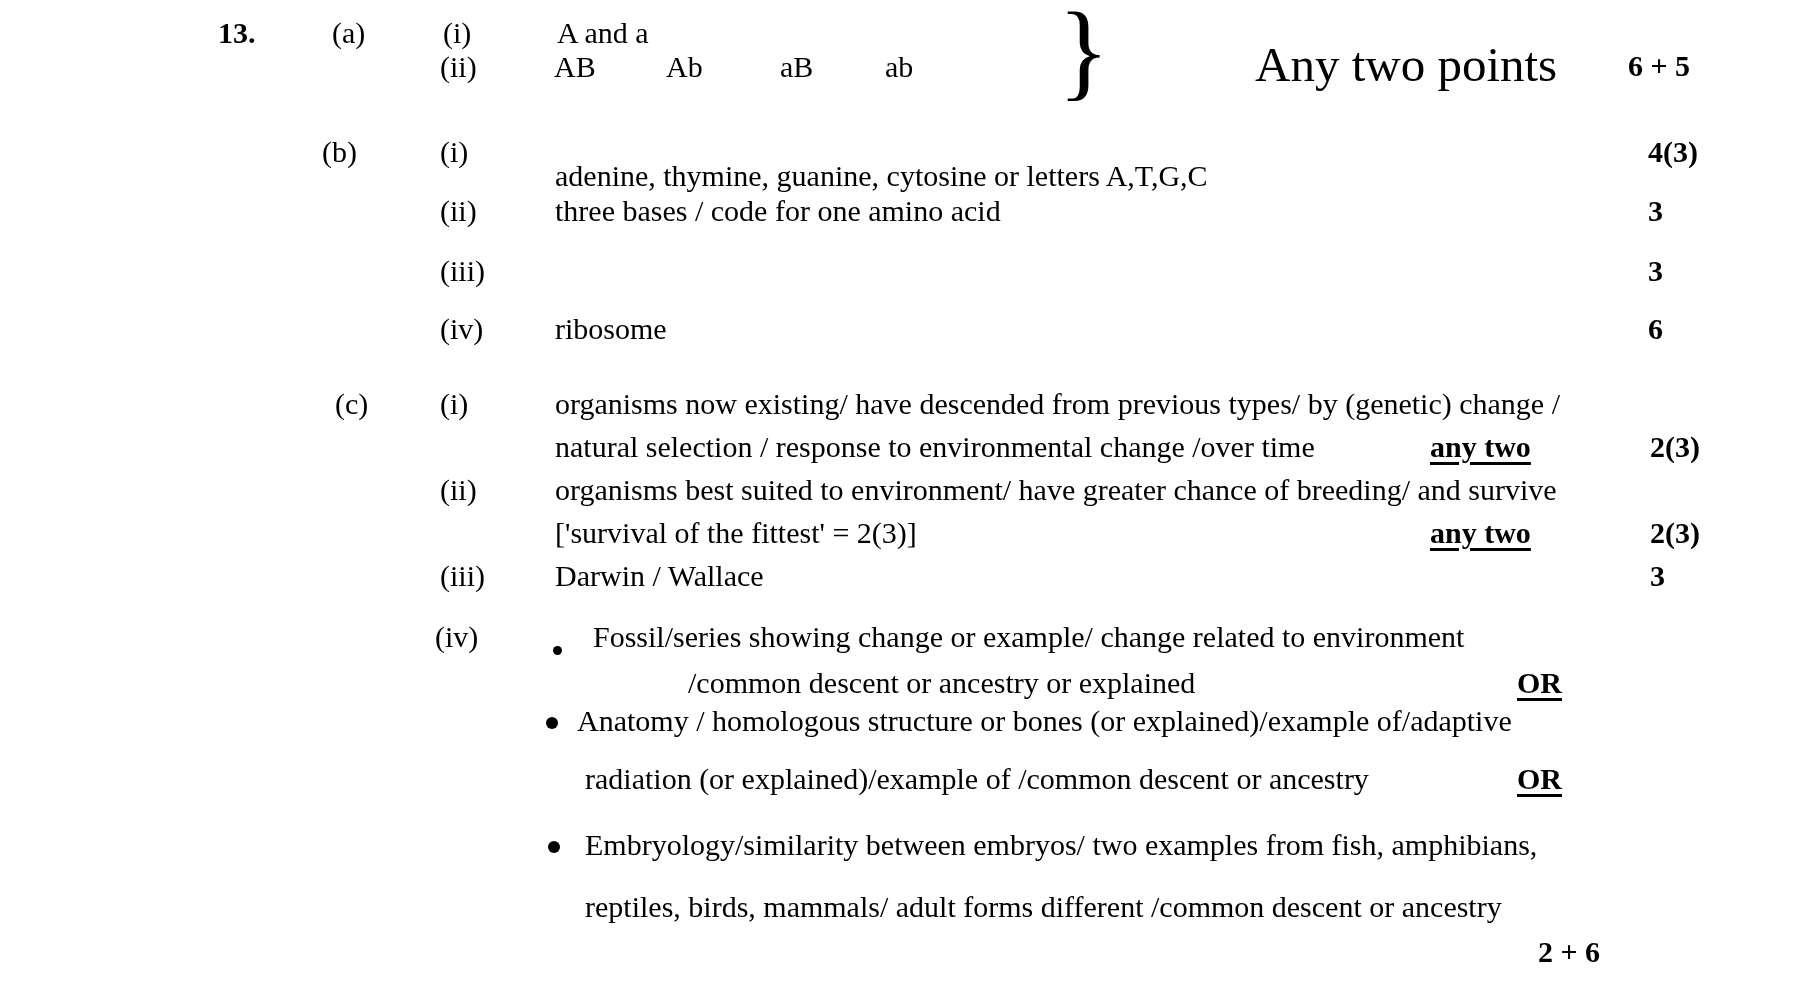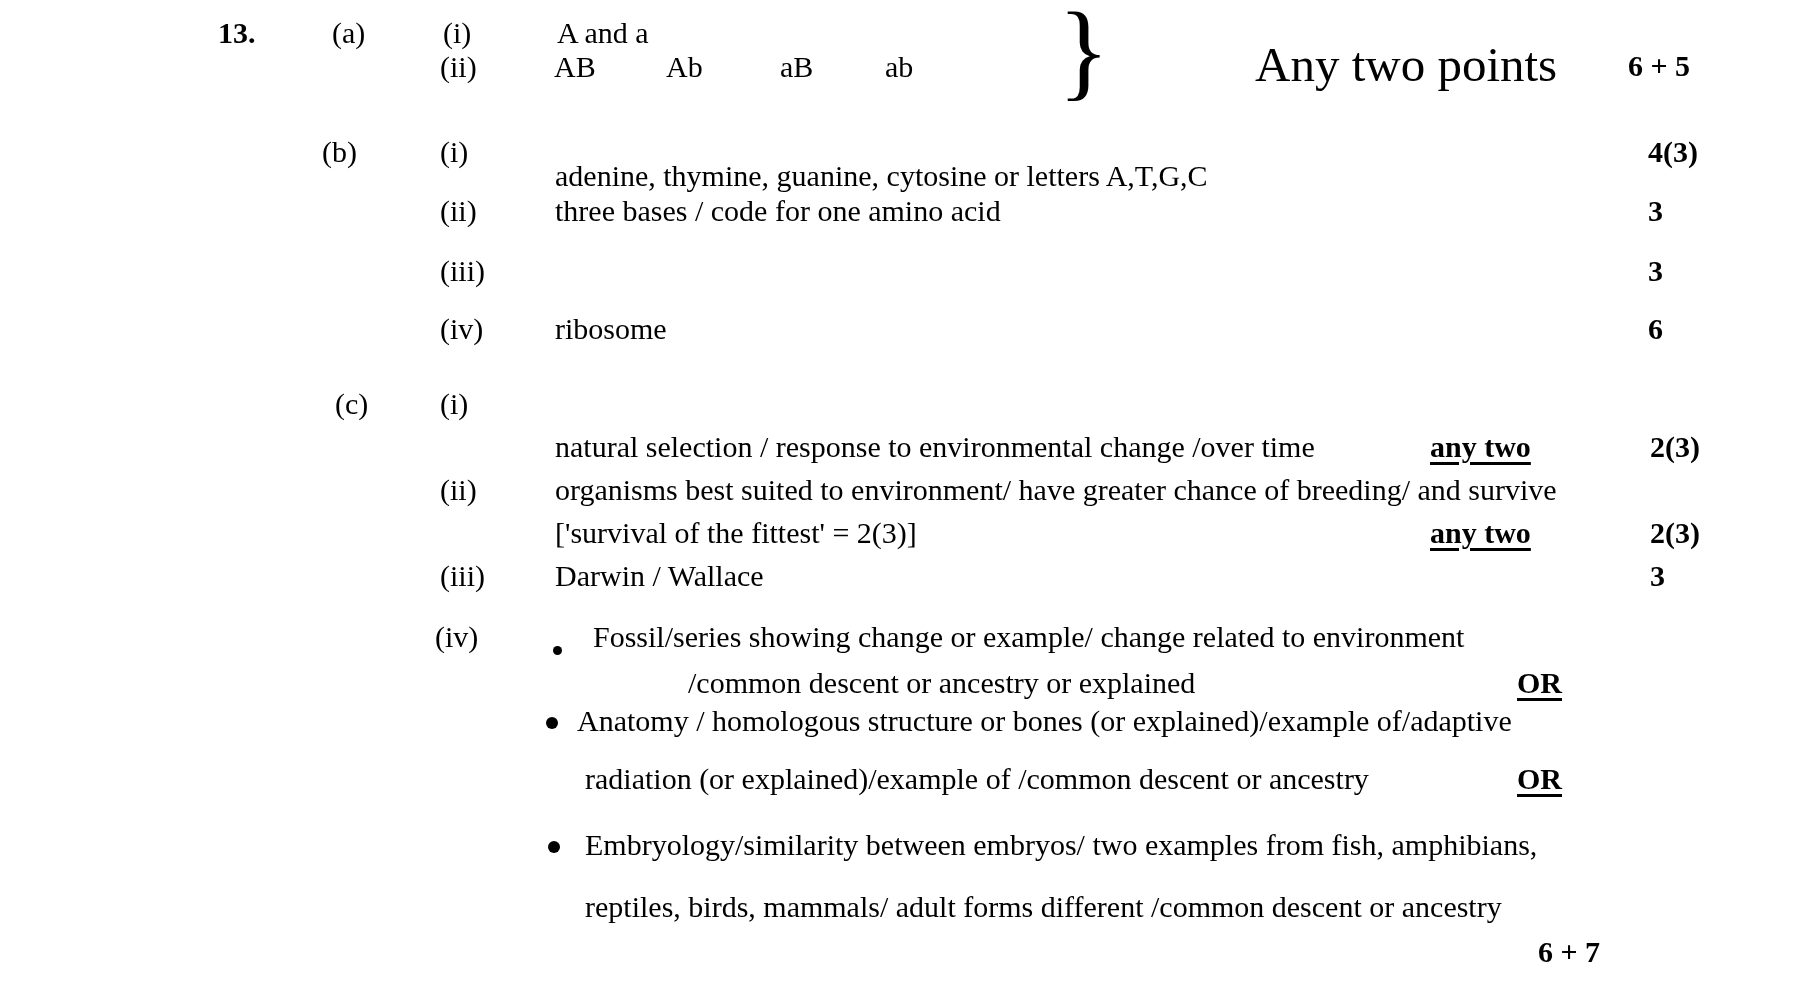--- a/index.html
+++ b/index.html
@@ -64,20 +64,21 @@
   <span class="t" style="left:440px; top:254px;">(iii)</span>
   <span class="t b" style="left:1648px; top:254px;">3</span>
 
   <span class="t" style="left:440px; top:312px;">(iv)</span>
   <span class="t" style="left:555px; top:312px;">ribosome</span>
   <span class="t b" style="left:1648px; top:312px;">6</span>
 
   <span class="t" style="left:335px; top:387px;">(c)</span>
 
   <span class="t" style="left:440px; top:387px;">(i)</span>
+  <span class="t" style="left:555px; top:387px;">organisms now existing/ have descended from previous types/ by (genetic) change /</span>
   <span class="t" style="left:555px; top:430px;">natural selection / response to environmental change /over time</span>
   <span class="t bu" style="left:1430px; top:430px;">any two</span>
   <span class="t b" style="left:1650px; top:430px;">2(3)</span>
 
   <span class="t" style="left:440px; top:473px;">(ii)</span>
   <span class="t" style="left:555px; top:473px;">organisms best suited to environment/ have greater chance of breeding/ and survive</span>
   <span class="t" style="left:555px; top:516px;">['survival of the fittest' = 2(3)]</span>
   <span class="t bu" style="left:1430px; top:516px;">any two</span>
   <span class="t b" style="left:1650px; top:516px;">2(3)</span>
 
@@ -94,15 +95,15 @@
 
   <span class="dot" style="left:546px; top:717px; width:12px; height:12px;"></span>
   <span class="t" style="left:585px; top:762px;">radiation (or explained)/example of /common descent or ancestry</span>
   <span class="t" style="left:577px; top:704px;">Anatomy / homologous structure or bones (or explained)/example of/adaptive</span>
   <span class="t bu" style="left:1517px; top:762px;">OR</span>
 
   <span class="dot" style="left:548px; top:841px; width:12px; height:12px;"></span>
   <span class="t" style="left:585px; top:828px;">Embryology/similarity between embryos/ two examples from fish, amphibians,</span>
   <span class="t" style="left:585px; top:890px;">reptiles, birds, mammals/ adult forms different /common descent or ancestry</span>
 
-  <span class="t b" style="left:1538px; top:935px;">6 + 7</span>
+  <span class="t b" style="left:1538px; top:935px;">2 + 6</span>
 
 </div>
 
 </body></html>

